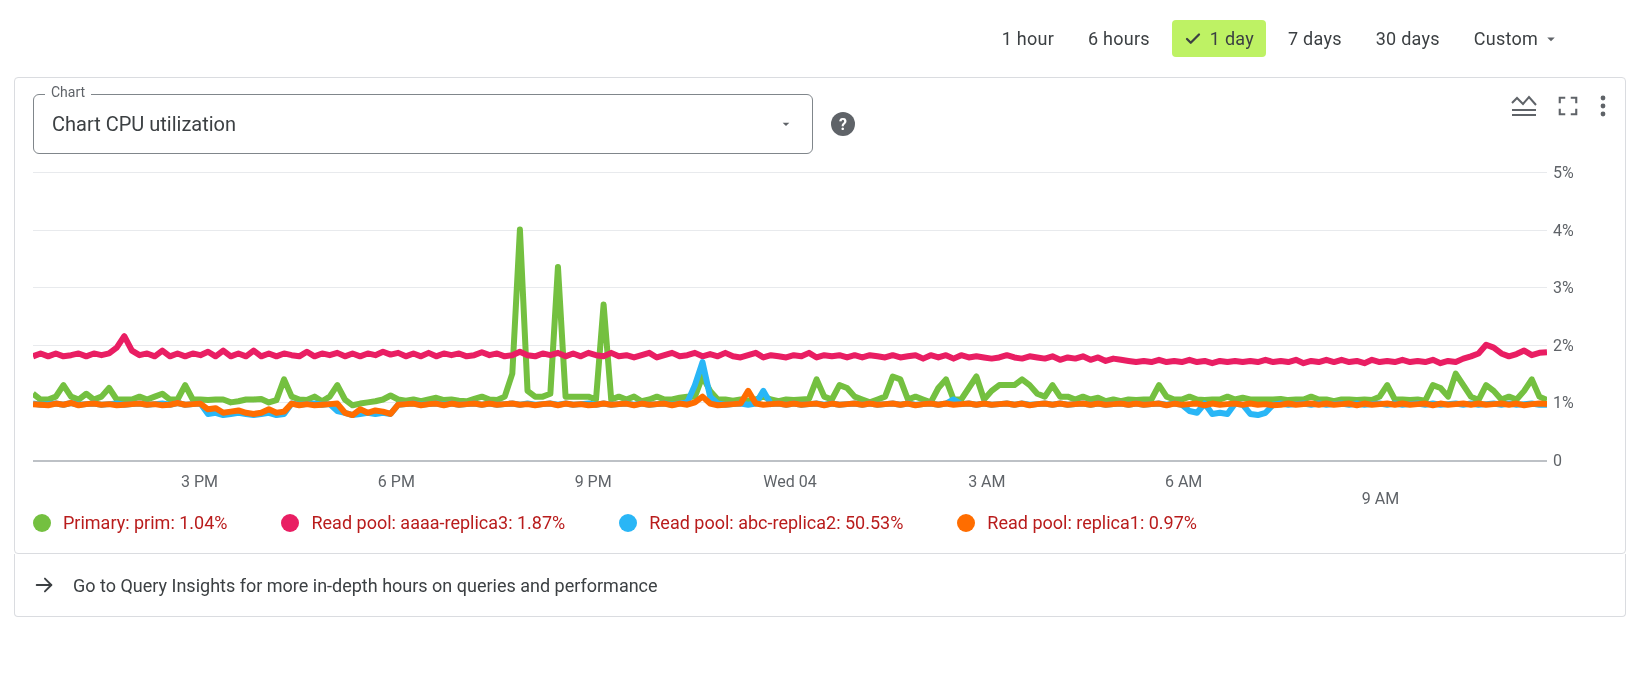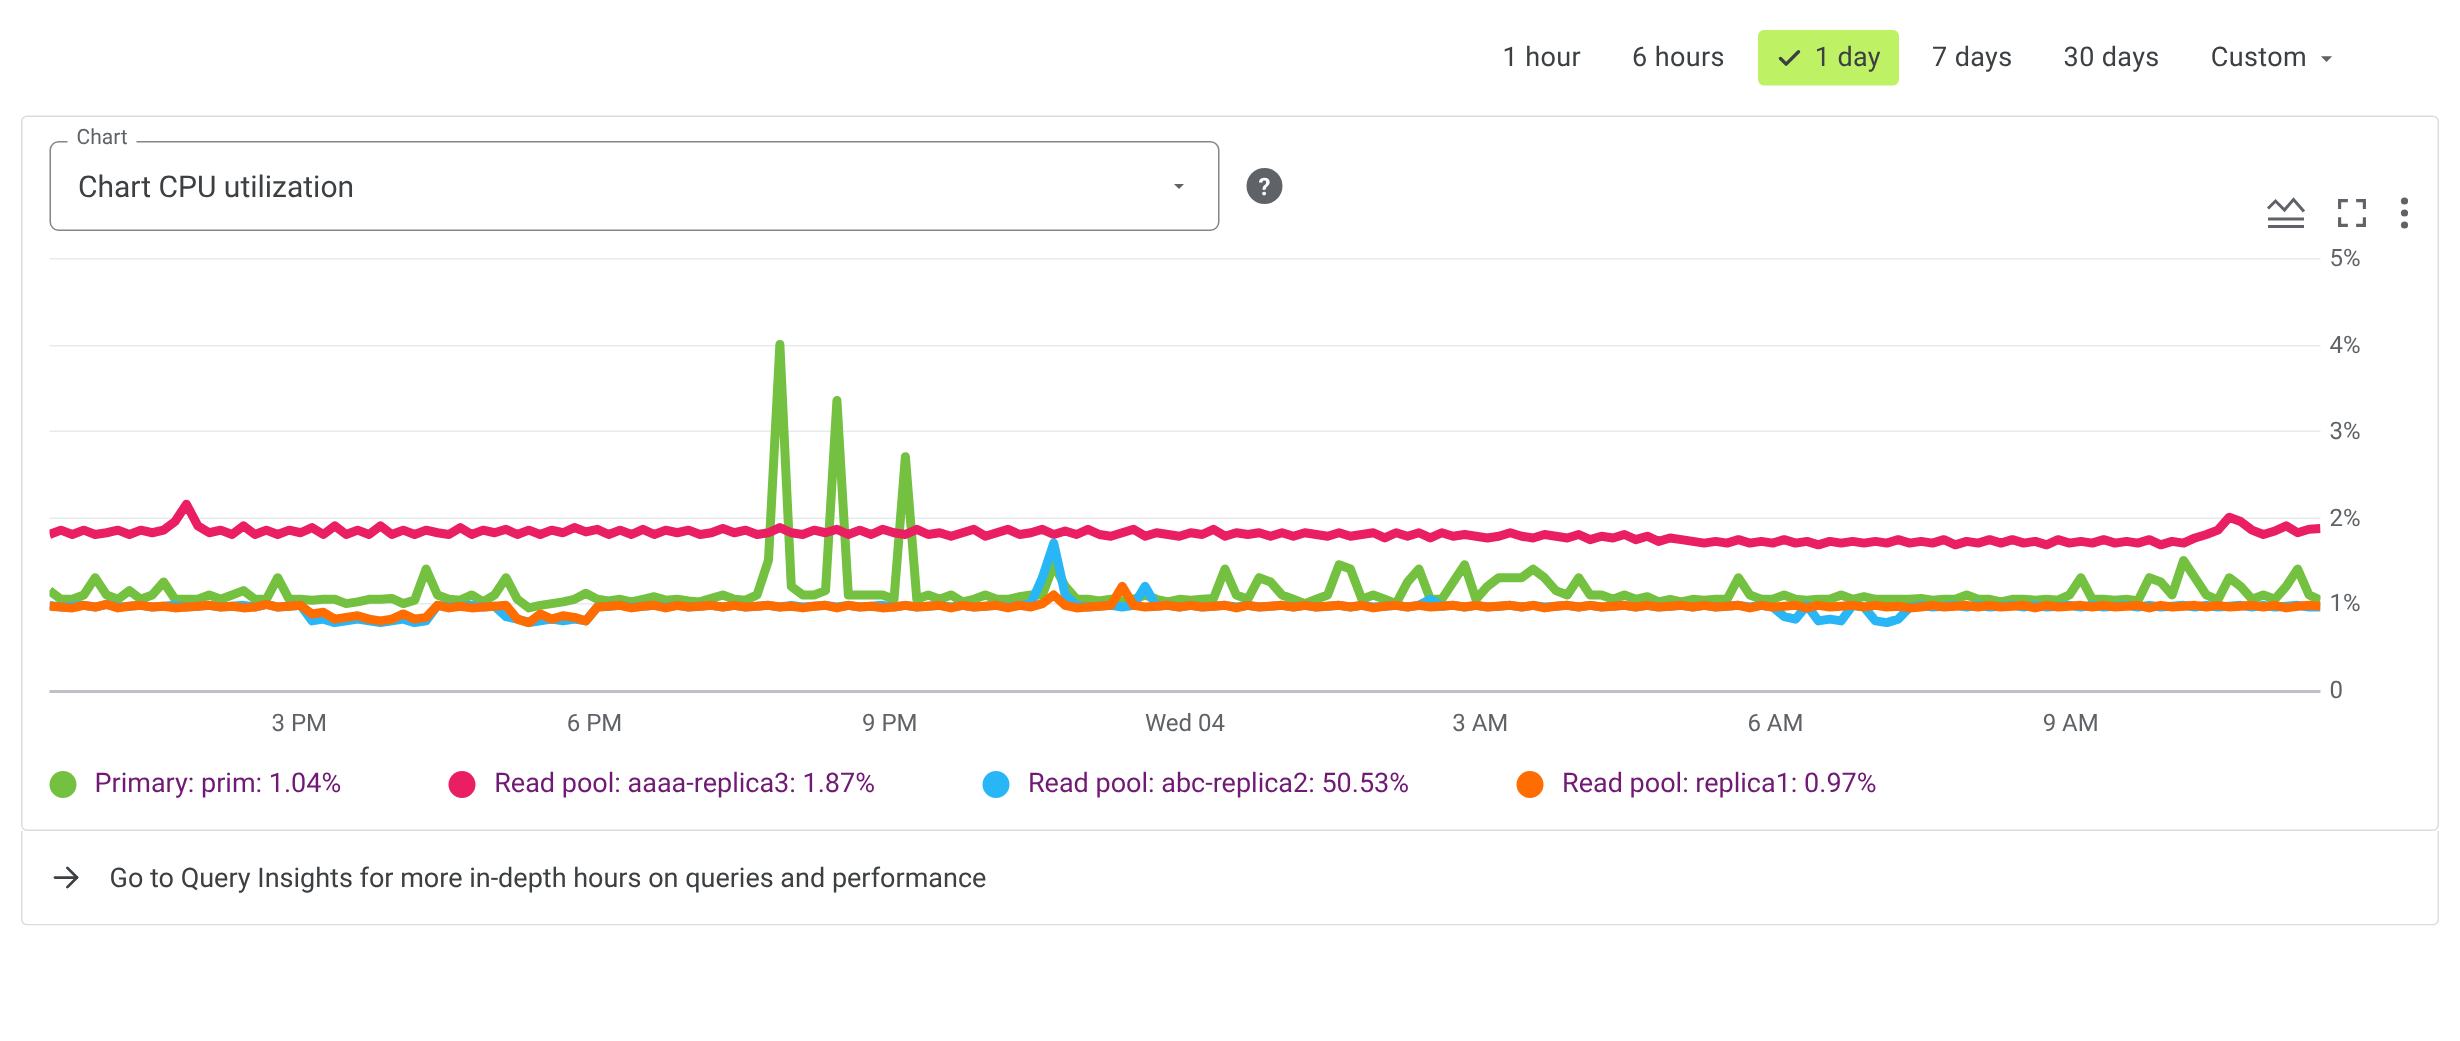--- a/index.html
+++ b/index.html
@@ -43,21 +43,21 @@
     cursor: pointer;
     display: inline-flex;
     align-items: center;
     gap: 8px;
   }
   .tr-item.active { background: #bef264; }
   .tr-custom-caret { color: #5f6368; margin-left: -4px; }
   
   .chart-top {
     display: flex;
-    align-items: flex-end;
+    align-items: flex-start;
     justify-content: space-between;
   }
   .chart-select-wrap {
     position: relative;
     display: flex;
     align-items: center;
     gap: 18px;
   }
   .chart-legend-label {
     position: absolute;
@@ -137,24 +137,24 @@
     font-size: 16px;
     white-space: nowrap;
   }
   svg.series {
     position: absolute;
     left: 0; top: 0; width: 100%; height: 100%;
   }
   
   .legend {
     display: flex;
-    gap: 72px;
+    gap: 54px;
     margin-top: 20px;
     font-size: 18px;
-    color: #701a75;
+    color: #b91c1c;
     flex-wrap: wrap;
   }
   .legend-item { display: inline-flex; align-items: center; gap: 12px; white-space: nowrap; }
   .swatch { width: 18px; height: 18px; border-radius: 50%; flex: none; }
   
   .insights {
     border: 1px solid #dadce0;
     border-top: none;
     border-radius: 0 0 4px 4px;
     padding: 20px 18px;
@@ -250,21 +250,21 @@
             <polyline points="0.00,806.00 5.03,808.00 10.05,810.00 15.08,804.00 20.10,808.00 25.13,802.00 30.15,810.00 35.18,806.00 40.20,804.00 45.23,808.00 50.25,806.00 55.28,810.00 60.30,808.00 65.33,806.00 70.35,804.00 75.38,808.00 80.40,806.00 85.43,810.00 90.45,808.00 95.48,802.00 100.50,808.00 105.53,806.00 110.55,804.00 115.58,824.00 120.60,820.00 125.63,836.00 130.65,832.00 135.68,828.00 140.70,836.00 145.73,840.00 150.75,836.00 155.78,824.00 160.80,836.00 165.83,832.00 170.85,804.00 175.88,810.00 180.90,806.00 185.93,810.00 190.95,808.00 195.98,806.00 201.01,804.00 206.03,836.00 211.06,844.00 216.08,824.00 221.11,836.00 226.13,828.00 231.16,832.00 236.18,840.00 241.21,808.00 246.23,806.00 251.26,804.00 256.28,810.00 261.31,806.00 266.33,804.00 271.36,810.00 276.38,804.00 281.41,808.00 286.43,806.00 291.46,804.00 296.48,808.00 301.51,804.00 306.53,808.00 311.56,806.00 316.58,804.00 321.61,808.00 326.63,806.00 331.66,810.00 336.68,806.00 341.71,804.00 346.73,810.00 351.76,804.00 356.78,808.00 361.81,806.00 366.83,810.00 371.86,808.00 376.88,804.00 381.91,808.00 386.93,806.00 391.96,804.00 396.98,810.00 402.01,804.00 407.04,808.00 412.06,806.00 417.09,804.00 422.11,810.00 427.14,804.00 432.16,808.00 437.19,800.00 442.21,780.00 447.24,804.00 452.26,810.00 457.29,808.00 462.31,806.00 467.34,804.00 472.36,760.00 477.39,804.00 482.41,808.00 487.44,806.00 492.46,804.00 497.49,808.00 502.51,804.00 507.54,808.00 512.56,806.00 517.59,804.00 522.61,810.00 527.64,804.00 532.66,808.00 537.69,806.00 542.71,804.00 547.74,808.00 552.76,804.00 557.79,808.00 562.81,806.00 567.84,804.00 572.86,808.00 577.89,804.00 582.91,810.00 587.94,806.00 592.96,804.00 597.99,808.00 603.02,804.00 608.04,808.00 613.07,806.00 618.09,804.00 623.12,808.00 628.14,804.00 633.17,808.00 638.19,806.00 643.22,804.00 648.24,808.00 653.27,804.00 658.29,810.00 663.32,806.00 668.34,804.00 673.37,808.00 678.39,804.00 683.42,808.00 688.44,806.00 693.47,804.00 698.49,808.00 703.52,804.00 708.54,808.00 713.57,806.00 718.59,804.00 723.62,808.00 728.64,804.00 733.67,808.00 738.69,806.00 743.72,804.00 748.74,810.00 753.77,804.00 758.79,808.00 763.82,806.00 768.84,804.00 773.87,810.00 778.89,804.00 783.92,808.00 788.94,806.00 793.97,804.00 798.99,808.00 804.02,804.00 809.05,808.00 814.07,806.00 819.10,810.00 824.12,808.00 829.15,804.00 834.17,808.00 839.20,806.00 844.22,804.00 849.25,808.00 854.27,804.00 859.30,808.00 864.32,806.00 869.35,804.00 874.37,810.00 879.40,804.00 884.42,808.00 889.45,806.00 894.47,804.00 899.50,808.00 904.52,804.00 909.55,808.00 914.57,806.00 919.60,804.00 924.62,810.00 929.65,804.00 934.67,808.00 939.70,806.00 944.72,804.00 949.75,808.00 954.77,804.00 959.80,808.00 964.82,806.00 969.85,804.00 974.87,808.00 979.90,804.00 984.92,810.00 989.95,806.00 994.97,804.00 1000.00,806.00" fill="none" stroke="#ff6d00" stroke-width="6" vector-effect="non-scaling-stroke" stroke-linejoin="round"></polyline>
           </svg>
         </div>
       <div class="xlabels" id="xlabels">
           <div class="xtick" style="left: 11%;">3 PM</div>
           <div class="xtick" style="left: 24%;">6 PM</div>
           <div class="xtick" style="left: 37%;">9 PM</div>
           <div class="xtick" style="left: 50%;">Wed 04</div>
           <div class="xtick" style="left: 63%;">3 AM</div>
           <div class="xtick" style="left: 76%;">6 AM</div>
-          <div class="xtick" style="left: 89%;">9 AM</div>
+          <div class="xtick" style="left: 89%; margin-top: 17px;">9 AM</div>
         </div>
     </div>
 
     <div class="legend" id="legend">
         <div class="legend-item">
           <span class="swatch" style="background: rgb(116, 192, 64);"></span>
           <span>Primary: prim: 1.04%</span>
         </div>
         <div class="legend-item">
           <span class="swatch" style="background: rgb(233, 30, 99);"></span>

